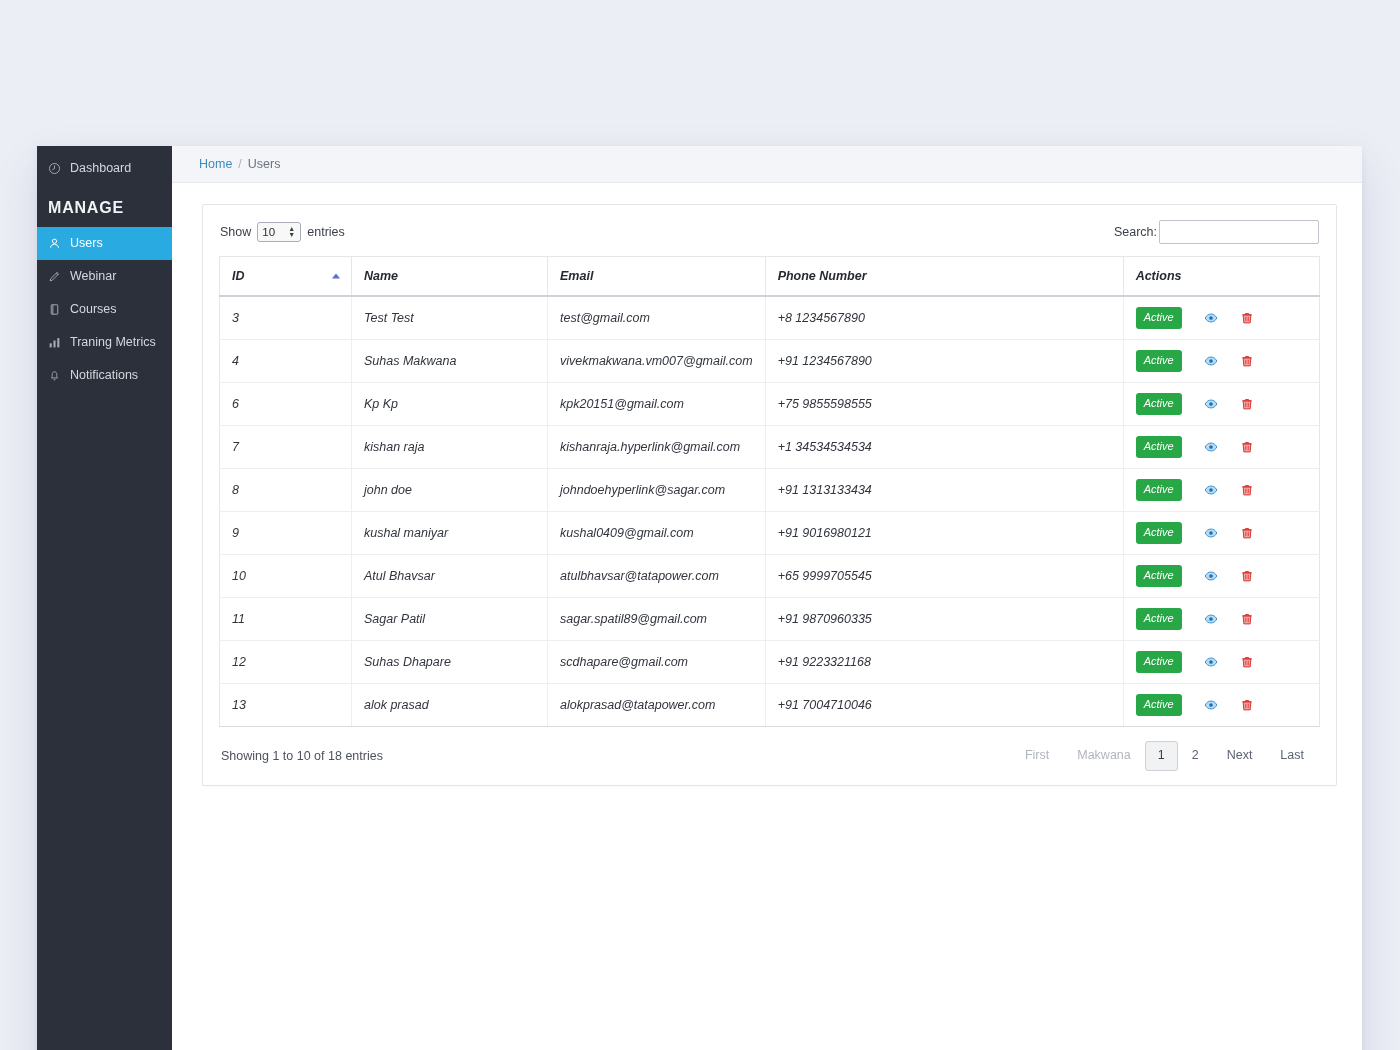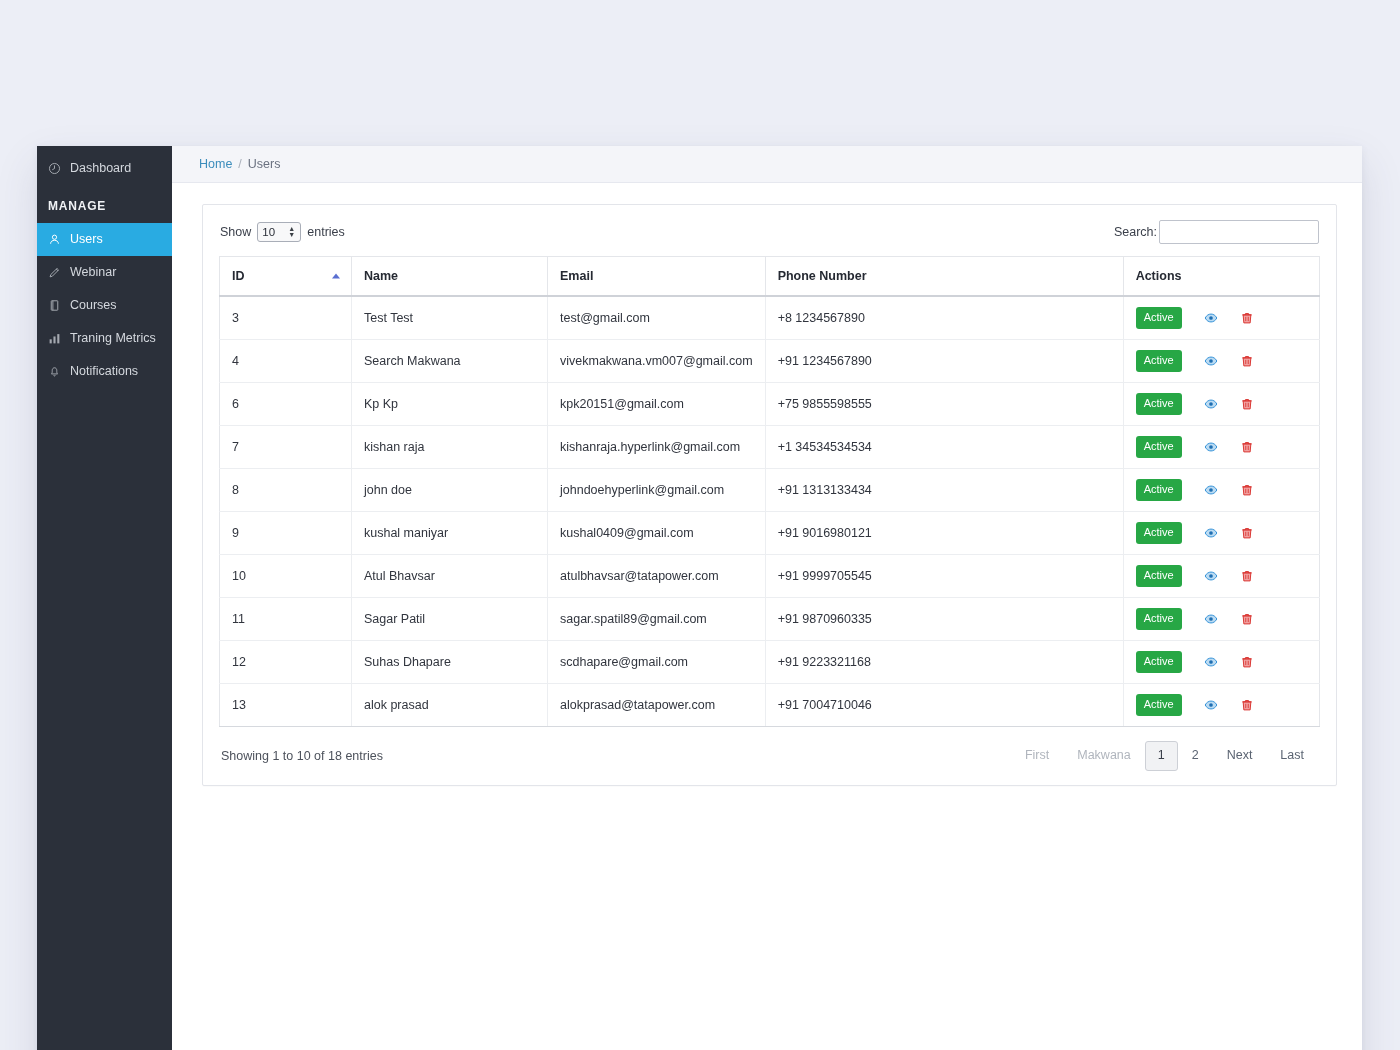--- a/index.html
+++ b/index.html
@@ -49,21 +49,21 @@
     cursor: pointer;
     white-space: nowrap;
   }
   .nav-item.active {
     background: #29abe2;
     color: #ffffff;
   }
   .nav-item .nav-label { line-height: 1; }
 
   .nav-section {
-    font-size: 12px;
+    font-size: 16px;
     font-weight: bold;
     letter-spacing: 0.8px;
     color: #f0f2f5;
     padding: 14px 0 10px 11px;
   }
 
   .ico {
     width: 13px;
     height: 13px;
     flex: 0 0 13px;
@@ -181,20 +181,21 @@
     padding: 0 6px;
     outline: none;
   }
 
   
   table {
     width: 100%;
     border-collapse: collapse;
     font-size: 12.5px;
     color: #31353e;
+    font-style: italic;
   }
   thead th {
     text-align: left;
     font-weight: bold;
     font-size: 12.5px;
     color: #262a33;
     padding: 12px 12px 12px 12px;
     border: 1px solid #e4e6ea;
     border-bottom: 2px solid #cfd2d8;
     background: #fff;
@@ -447,21 +448,21 @@
                         <path d="M2.6 4.4 L13.4 4.4" stroke="#d9322e" stroke-width="1.2"></path>
                         <path d="M6.2 4.4 L6.2 2.9 L9.8 2.9 L9.8 4.4" stroke="#d9322e" stroke-width="1.1"></path>
                         <path d="M6.6 6.6 L6.6 11.6 M9.4 6.6 L9.4 11.6" stroke="#d9322e" stroke-width="1"></path>
                       </svg>
                     </span>
                   </div>
                 </td>
               </tr>
               <tr>
                 <td>4</td>
-                <td>Search Makwana</td>
+                <td>Suhas Makwana</td>
                 <td>vivekmakwana.vm007@gmail.com</td>
                 <td>+91 1234567890</td>
                 <td>
                   <div class="cell-actions">
                     <span class="badge-active">Active</span>
                     <span class="act-icon">
                       <svg width="14" height="14" viewBox="0 0 16 16" fill="none">
                         <path d="M1.3 8 C3 4.9 5.4 3.5 8 3.5 C10.6 3.5 13 4.9 14.7 8 C13 11.1 10.6 12.5 8 12.5 C5.4 12.5 3 11.1 1.3 8 Z" stroke="#2f8fd6" stroke-width="1.1" fill="#bcdcf3"></path>
                         <circle cx="8" cy="8" r="2.1" fill="#1f6fb3"></circle>
                       </svg>
@@ -523,21 +524,21 @@
                         <path d="M6.2 4.4 L6.2 2.9 L9.8 2.9 L9.8 4.4" stroke="#d9322e" stroke-width="1.1"></path>
                         <path d="M6.6 6.6 L6.6 11.6 M9.4 6.6 L9.4 11.6" stroke="#d9322e" stroke-width="1"></path>
                       </svg>
                     </span>
                   </div>
                 </td>
               </tr>
               <tr>
                 <td>8</td>
                 <td>john doe</td>
-                <td>johndoehyperlink@gmail.com</td>
+                <td>johndoehyperlink@sagar.com</td>
                 <td>+91 1313133434</td>
                 <td>
                   <div class="cell-actions">
                     <span class="badge-active">Active</span>
                     <span class="act-icon">
                       <svg width="14" height="14" viewBox="0 0 16 16" fill="none">
                         <path d="M1.3 8 C3 4.9 5.4 3.5 8 3.5 C10.6 3.5 13 4.9 14.7 8 C13 11.1 10.6 12.5 8 12.5 C5.4 12.5 3 11.1 1.3 8 Z" stroke="#2f8fd6" stroke-width="1.1" fill="#bcdcf3"></path>
                         <circle cx="8" cy="8" r="2.1" fill="#1f6fb3"></circle>
                       </svg>
                     </span>
@@ -574,21 +575,21 @@
                         <path d="M6.6 6.6 L6.6 11.6 M9.4 6.6 L9.4 11.6" stroke="#d9322e" stroke-width="1"></path>
                       </svg>
                     </span>
                   </div>
                 </td>
               </tr>
               <tr>
                 <td>10</td>
                 <td>Atul Bhavsar</td>
                 <td>atulbhavsar@tatapower.com</td>
-                <td>+91 9999705545</td>
+                <td>+65 9999705545</td>
                 <td>
                   <div class="cell-actions">
                     <span class="badge-active">Active</span>
                     <span class="act-icon">
                       <svg width="14" height="14" viewBox="0 0 16 16" fill="none">
                         <path d="M1.3 8 C3 4.9 5.4 3.5 8 3.5 C10.6 3.5 13 4.9 14.7 8 C13 11.1 10.6 12.5 8 12.5 C5.4 12.5 3 11.1 1.3 8 Z" stroke="#2f8fd6" stroke-width="1.1" fill="#bcdcf3"></path>
                         <circle cx="8" cy="8" r="2.1" fill="#1f6fb3"></circle>
                       </svg>
                     </span>
                     <span class="act-icon">

